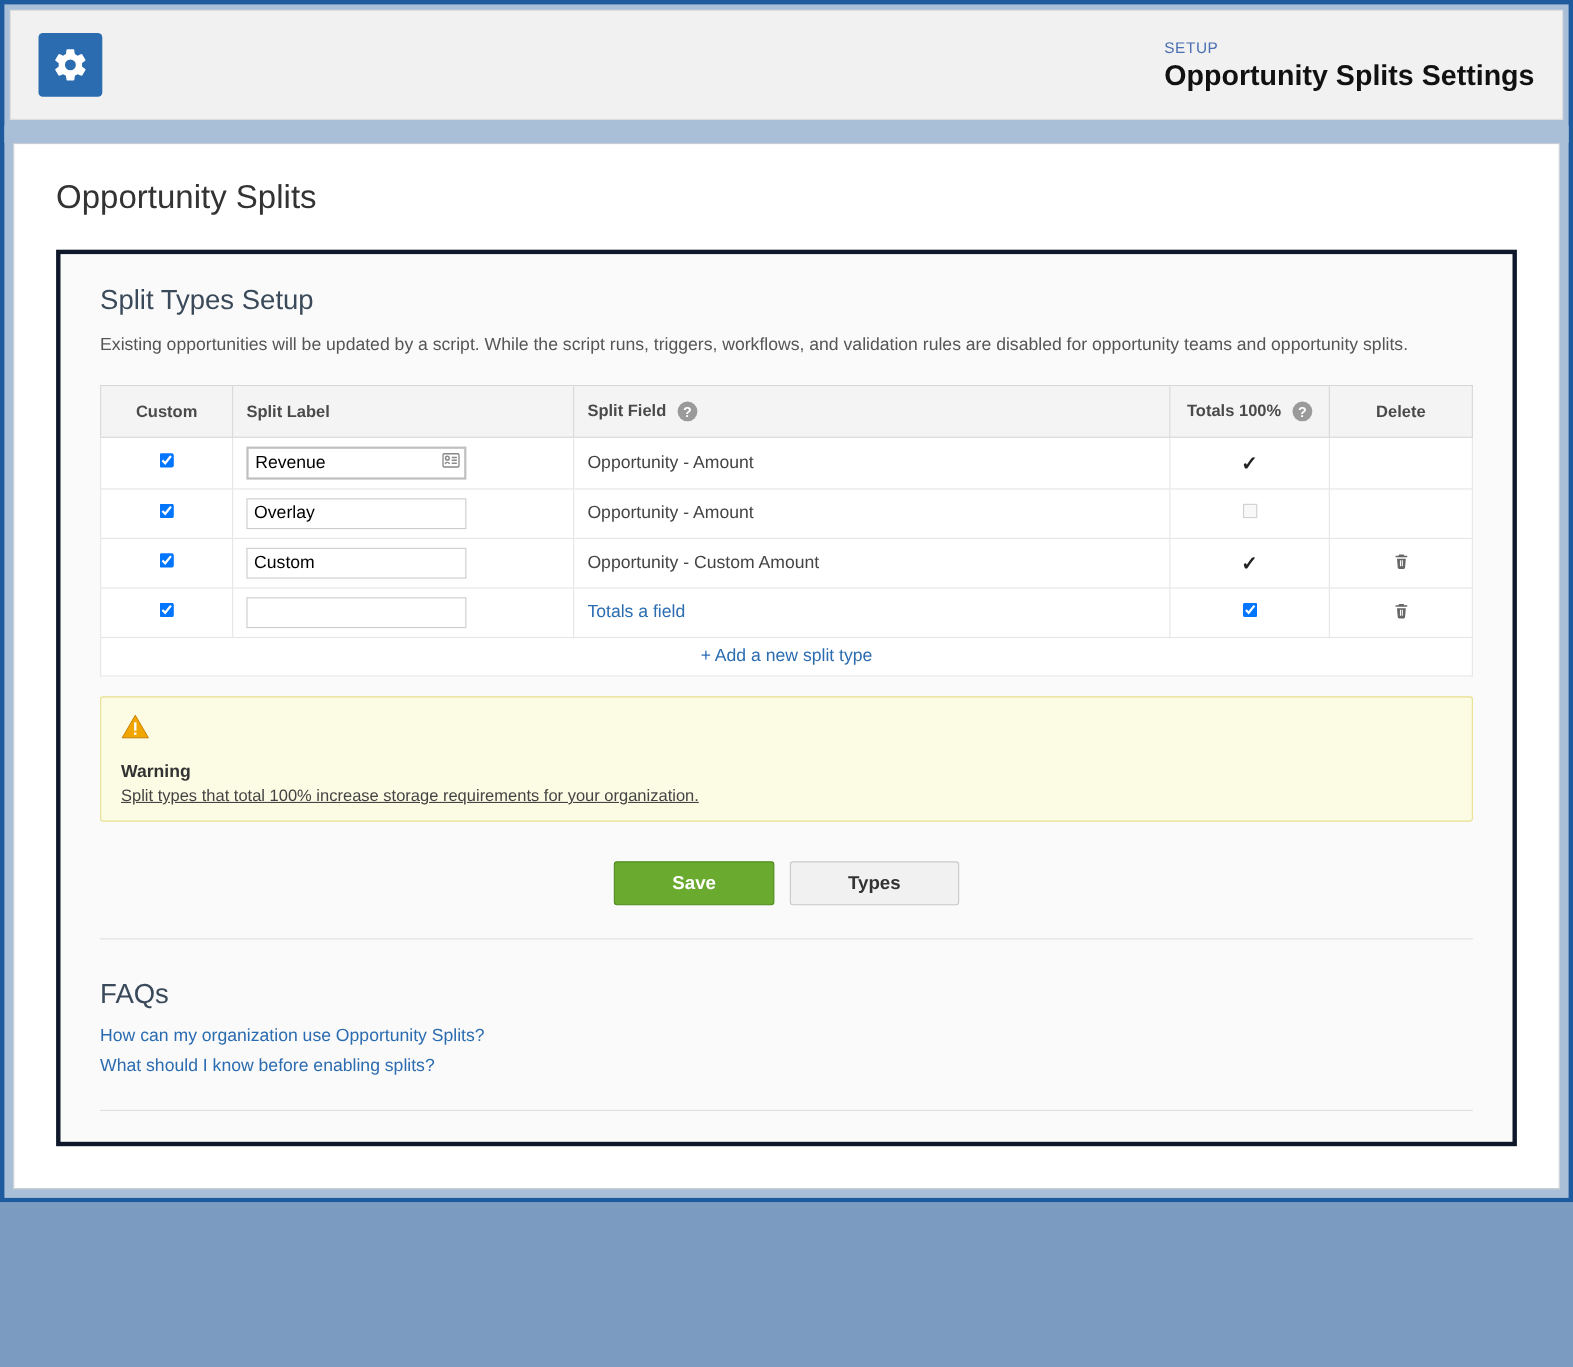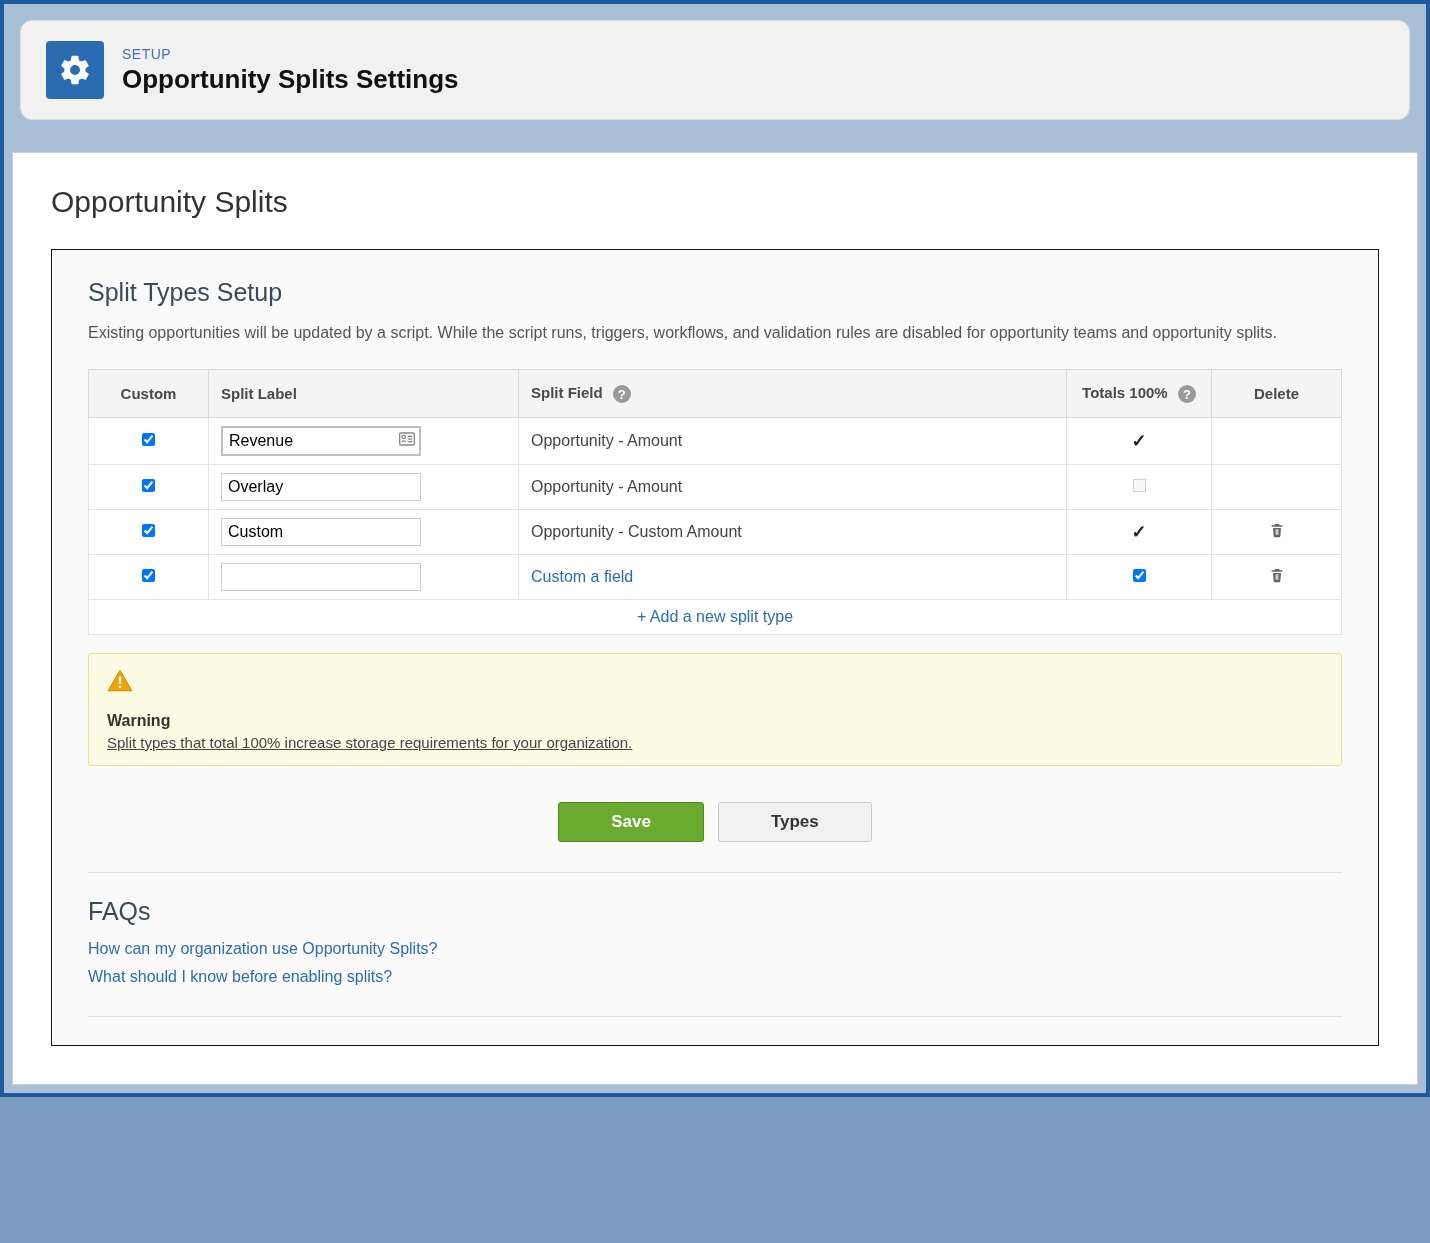--- a/index.html
+++ b/index.html
@@ -7,27 +7,28 @@
     font-family: -apple-system, BlinkMacSystemFont, "Segoe UI", Arial, sans-serif;
     background: #7c9bc0;
     padding: 0;
   }
   .outer-border {
     border: 4px solid #1d5a9e;
     background: #a9bfd7;
   }
   .header-bar {
     background: #f1f1f1;
-    margin: 16px;
+    margin: 5px;
     border: 1px solid #ddd;
-    border-radius: 12px;
+    border-radius: 0;
     padding: 20px 25px;
     display: flex;
     align-items: center;
     gap: 18px;
+    justify-content: space-between;
   }
   .header-icon {
     width: 58px;
     height: 58px;
     background: #2b6cb0;
     border-radius: 4px;
     display: flex;
     align-items: center;
     justify-content: center;
   }
@@ -50,21 +51,21 @@
     border: 1px solid #c7cdd3;
     padding: 32px 38px 38px 38px;
   }
   .page-title {
     font-size: 30px;
     color: #333;
     font-weight: 400;
     margin-bottom: 30px;
   }
   .section-box {
-    border: 1px solid #0f172a;
+    border: 4px solid #0f172a;
     background: #fafafa;
     padding: 28px 36px;
   }
   .section-title {
     font-size: 25px;
     color: #3a4a5a;
     font-weight: 400;
     margin-bottom: 14px;
   }
   .section-desc {
@@ -184,21 +185,21 @@
     color: #fff;
     border: 1px solid #4f8c1e;
   }
   .btn-cancel {
     background: #f1f1f1;
     color: #333;
     border: 1px solid #c9c9c9;
   }
   .faqs-box {
     border-top: 1px solid #e0e0e0;
-    padding-top: 24px;
+    padding-top: 36px;
   }
   .faqs-title {
     font-size: 25px;
     color: #3a4a5a;
     font-weight: 400;
     margin-bottom: 14px;
   }
   .faq-link {
     display: block;
     color: #2b6cb0;
@@ -279,21 +280,21 @@
               <td><input class="label-input" value="Custom" style=""></td>
               <td><span>Opportunity - Custom Amount</span></td>
               <td class="center"><span class="totals-check-static">✓</span></td>
               <td class="center"><span class="trash-icon"><svg width="16" height="18" viewBox="0 0 24 24" fill="#666">
                     <path d="M9 3h6l1 2h4v2H4V5h4zM6 9h12l-1 12a2 2 0 0 1-2 2H9a2 2 0 0 1-2-2zM10 11v8h1.5v-8zm2.5 0v8H14v-8z"></path>
                   </svg></span></td>
             </tr>
             <tr>
               <td class="center"><input type="checkbox" checked="" style=""></td>
               <td><input class="label-input" style=""></td>
-              <td><a class="field-link">Custom a field</a></td>
+              <td><a class="field-link">Totals a field</a></td>
               <td class="center"><input type="checkbox" checked="" style=""></td>
               <td class="center"><span class="trash-icon"><svg width="16" height="18" viewBox="0 0 24 24" fill="#666">
                     <path d="M9 3h6l1 2h4v2H4V5h4zM6 9h12l-1 12a2 2 0 0 1-2 2H9a2 2 0 0 1-2-2zM10 11v8h1.5v-8zm2.5 0v8H14v-8z"></path>
                   </svg></span></td>
             </tr>
           </tbody>
         <tbody>
           <tr class="add-row">
             <td colspan="5">
               <a class="add-link">+ Add a new split type</a>

